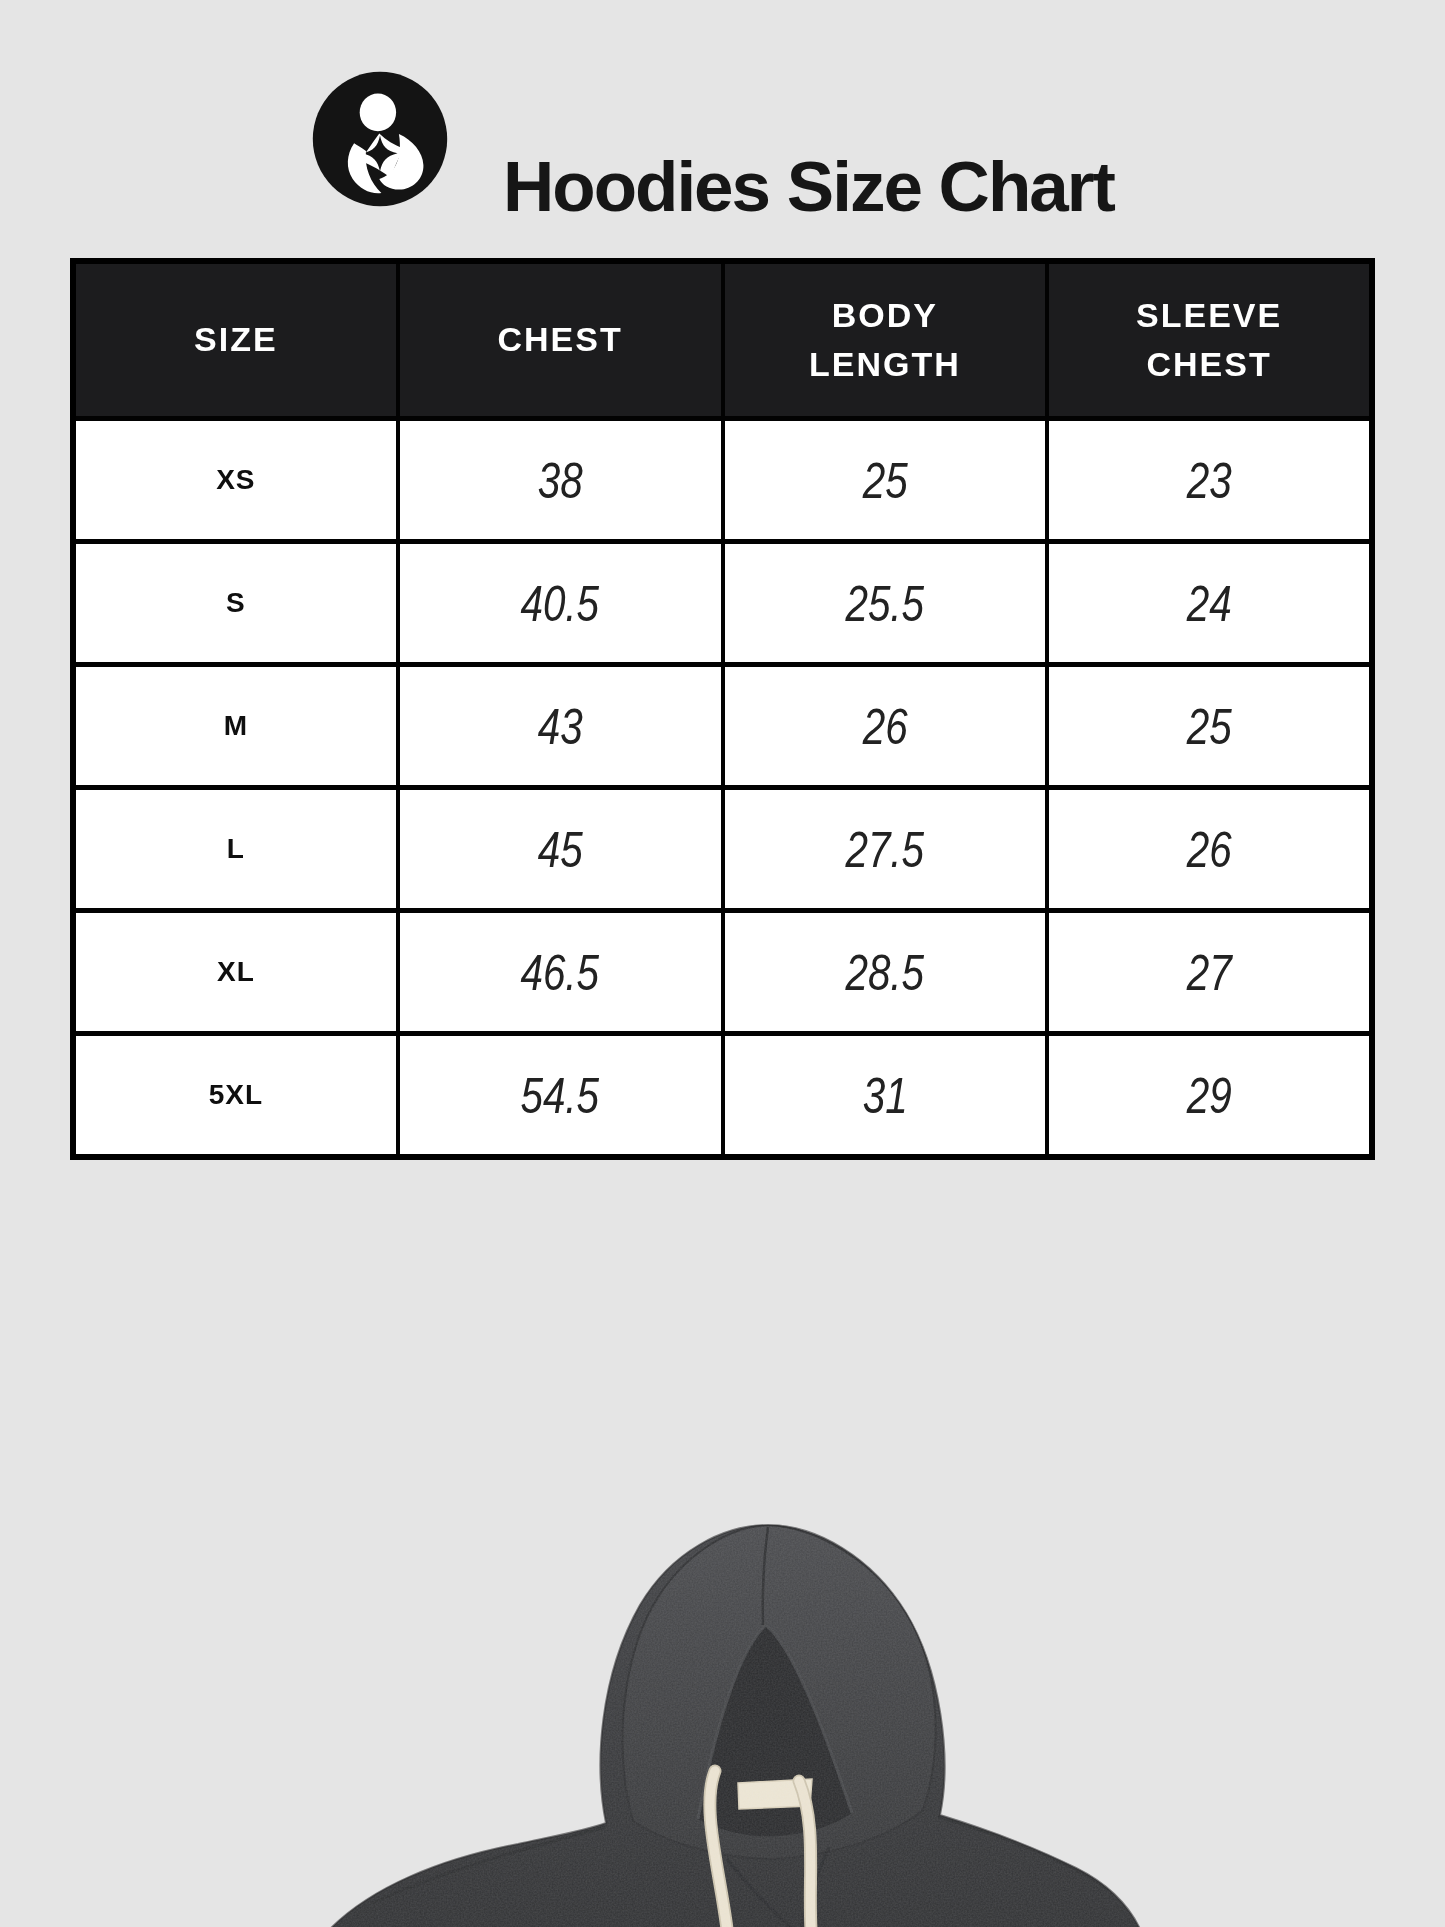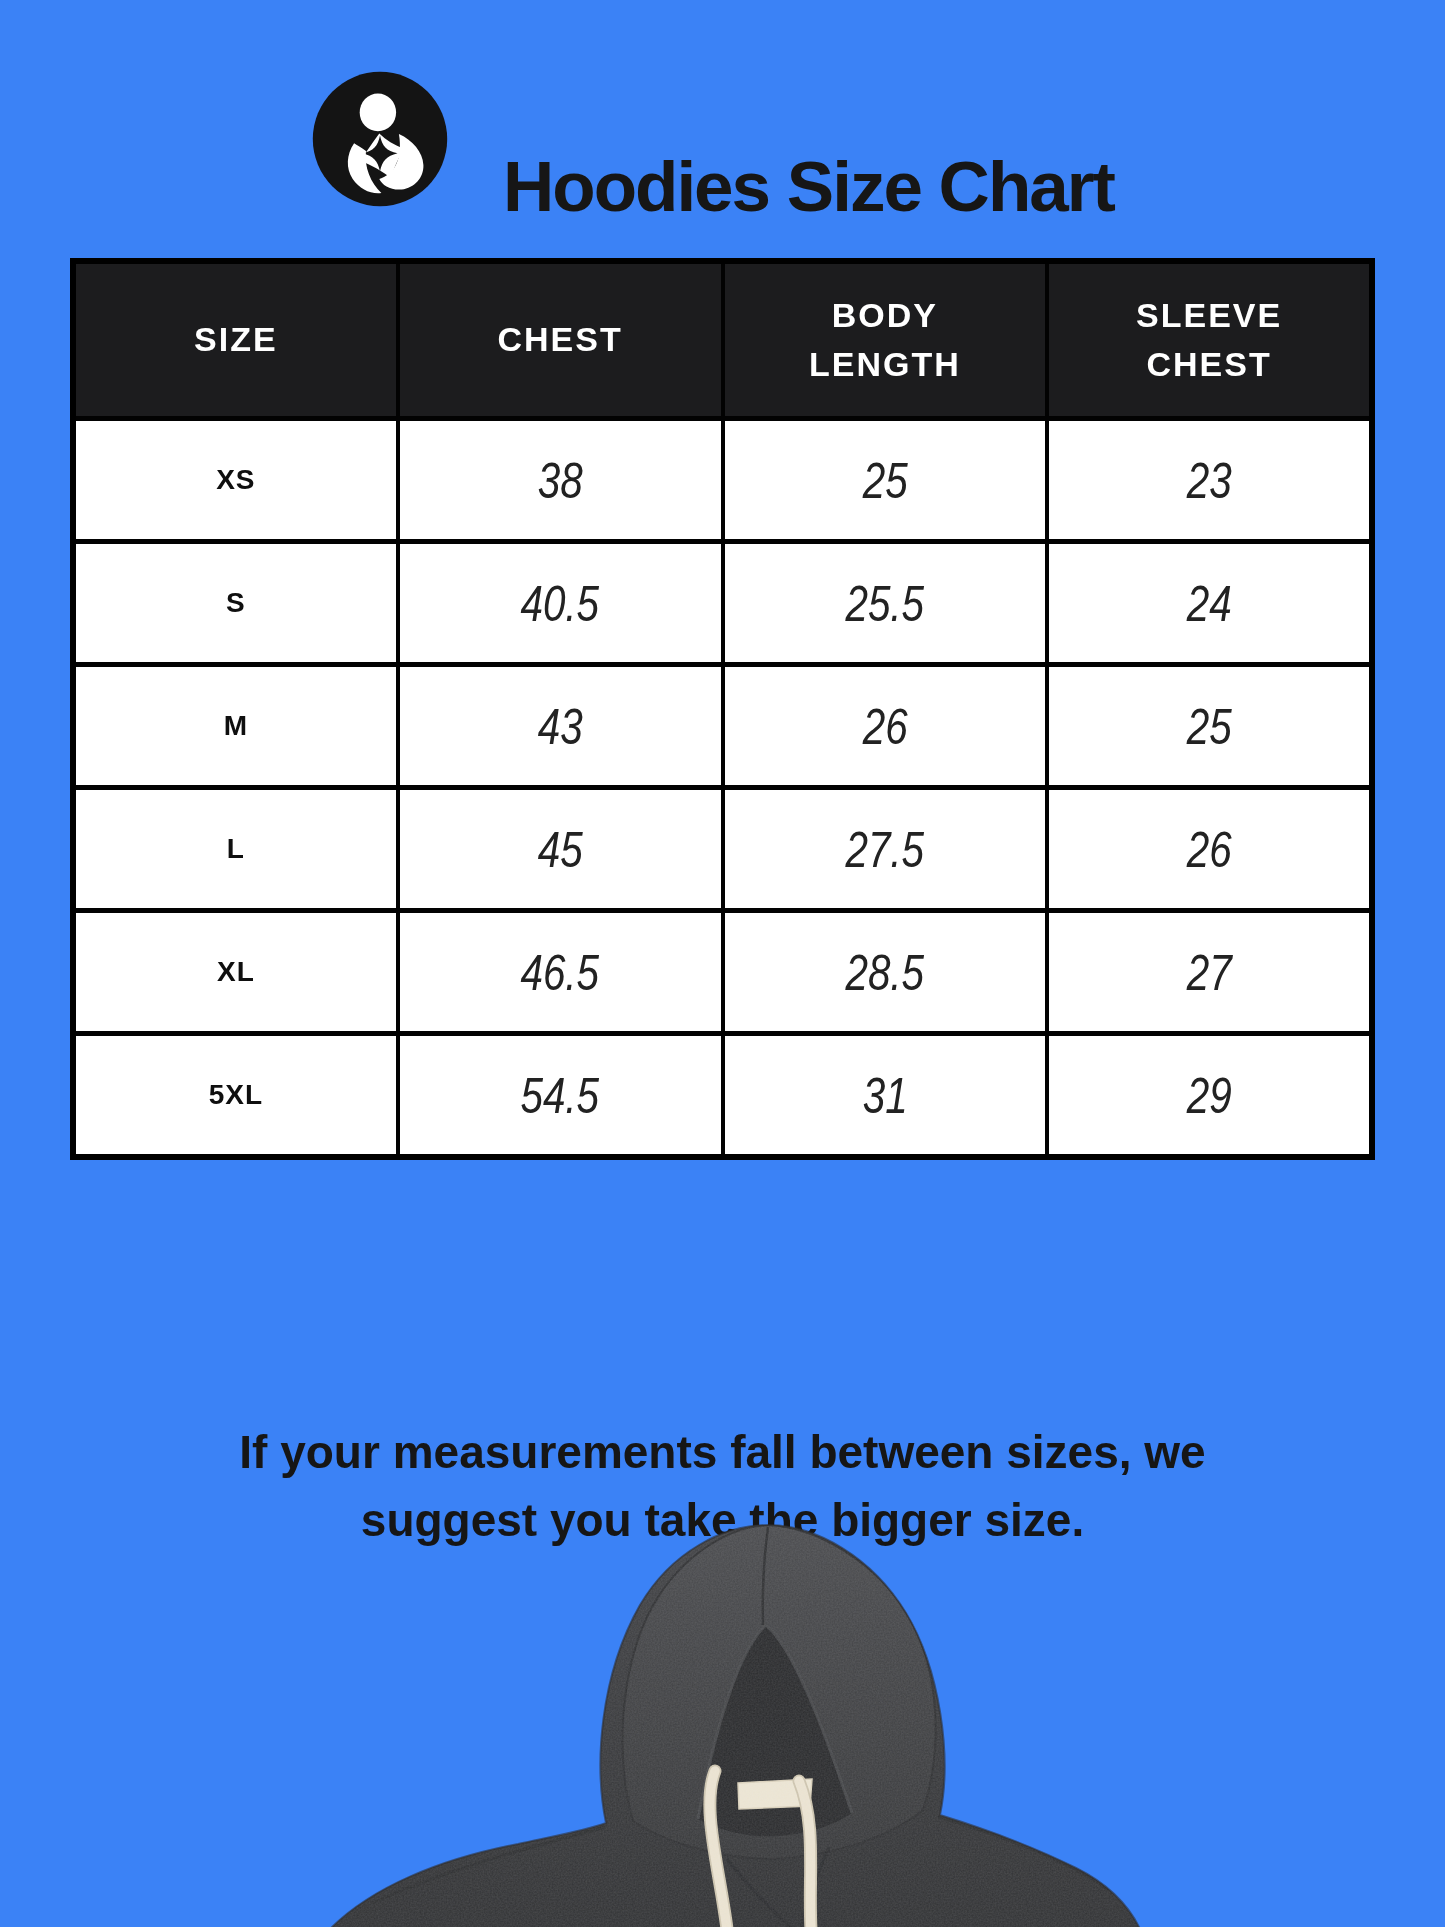--- a/index.html
+++ b/index.html
@@ -2,21 +2,21 @@
 <html><head>
 <meta charset="utf-8">
 <style>
   html, body { margin: 0; padding: 0; }
   body {
     width: 1445px; height: 1927px;
     background: #ffffff;
     font-family: "Liberation Sans", sans-serif;
     overflow: hidden;
   }
-  .page { position: relative; width: 1445px; height: 1927px; background: #3b82f6; overflow: hidden; }
+  .page { position: relative; width: 1445px; height: 1927px; background: #e5e5e5; overflow: hidden; }
 
   
   .logo { position: absolute; left: 310px; top: 69px; width: 140px; height: 140px; }
   .title {
     position: absolute; left: 503px; top: 91px; height: 96px;
     display: flex; align-items: center;
     font-size: 71px; font-weight: 700; letter-spacing: -2px;
     color: #161616; white-space: nowrap;
   }
 
@@ -122,21 +122,20 @@
       </tr>
       <tr>
         <td class="size-cell">5XL</td>
         <td class="val-cell"><span class="num">54.5</span></td>
         <td class="val-cell"><span class="num">31</span></td>
         <td class="val-cell"><span class="num">29</span></td>
       </tr>
     </tbody>
   </table>
 
-  <p class="note"><span>If your measurements fall between sizes, we</span><br><span>suggest you take the bigger size.</span></p>
 
   <div class="hoodie">
     <svg viewBox="0 0 860 420" width="860" height="420" aria-hidden="true">
       <defs>
         <linearGradient id="gHood" x1="0" y1="0" x2="0" y2="1">
           <stop offset="0" stop-color="#4a4b4e"></stop>
           <stop offset="1" stop-color="#38393b"></stop>
         </linearGradient>
         <linearGradient id="gBody" x1="0" y1="0" x2="0" y2="1">
           <stop offset="0" stop-color="#424346"></stop>

